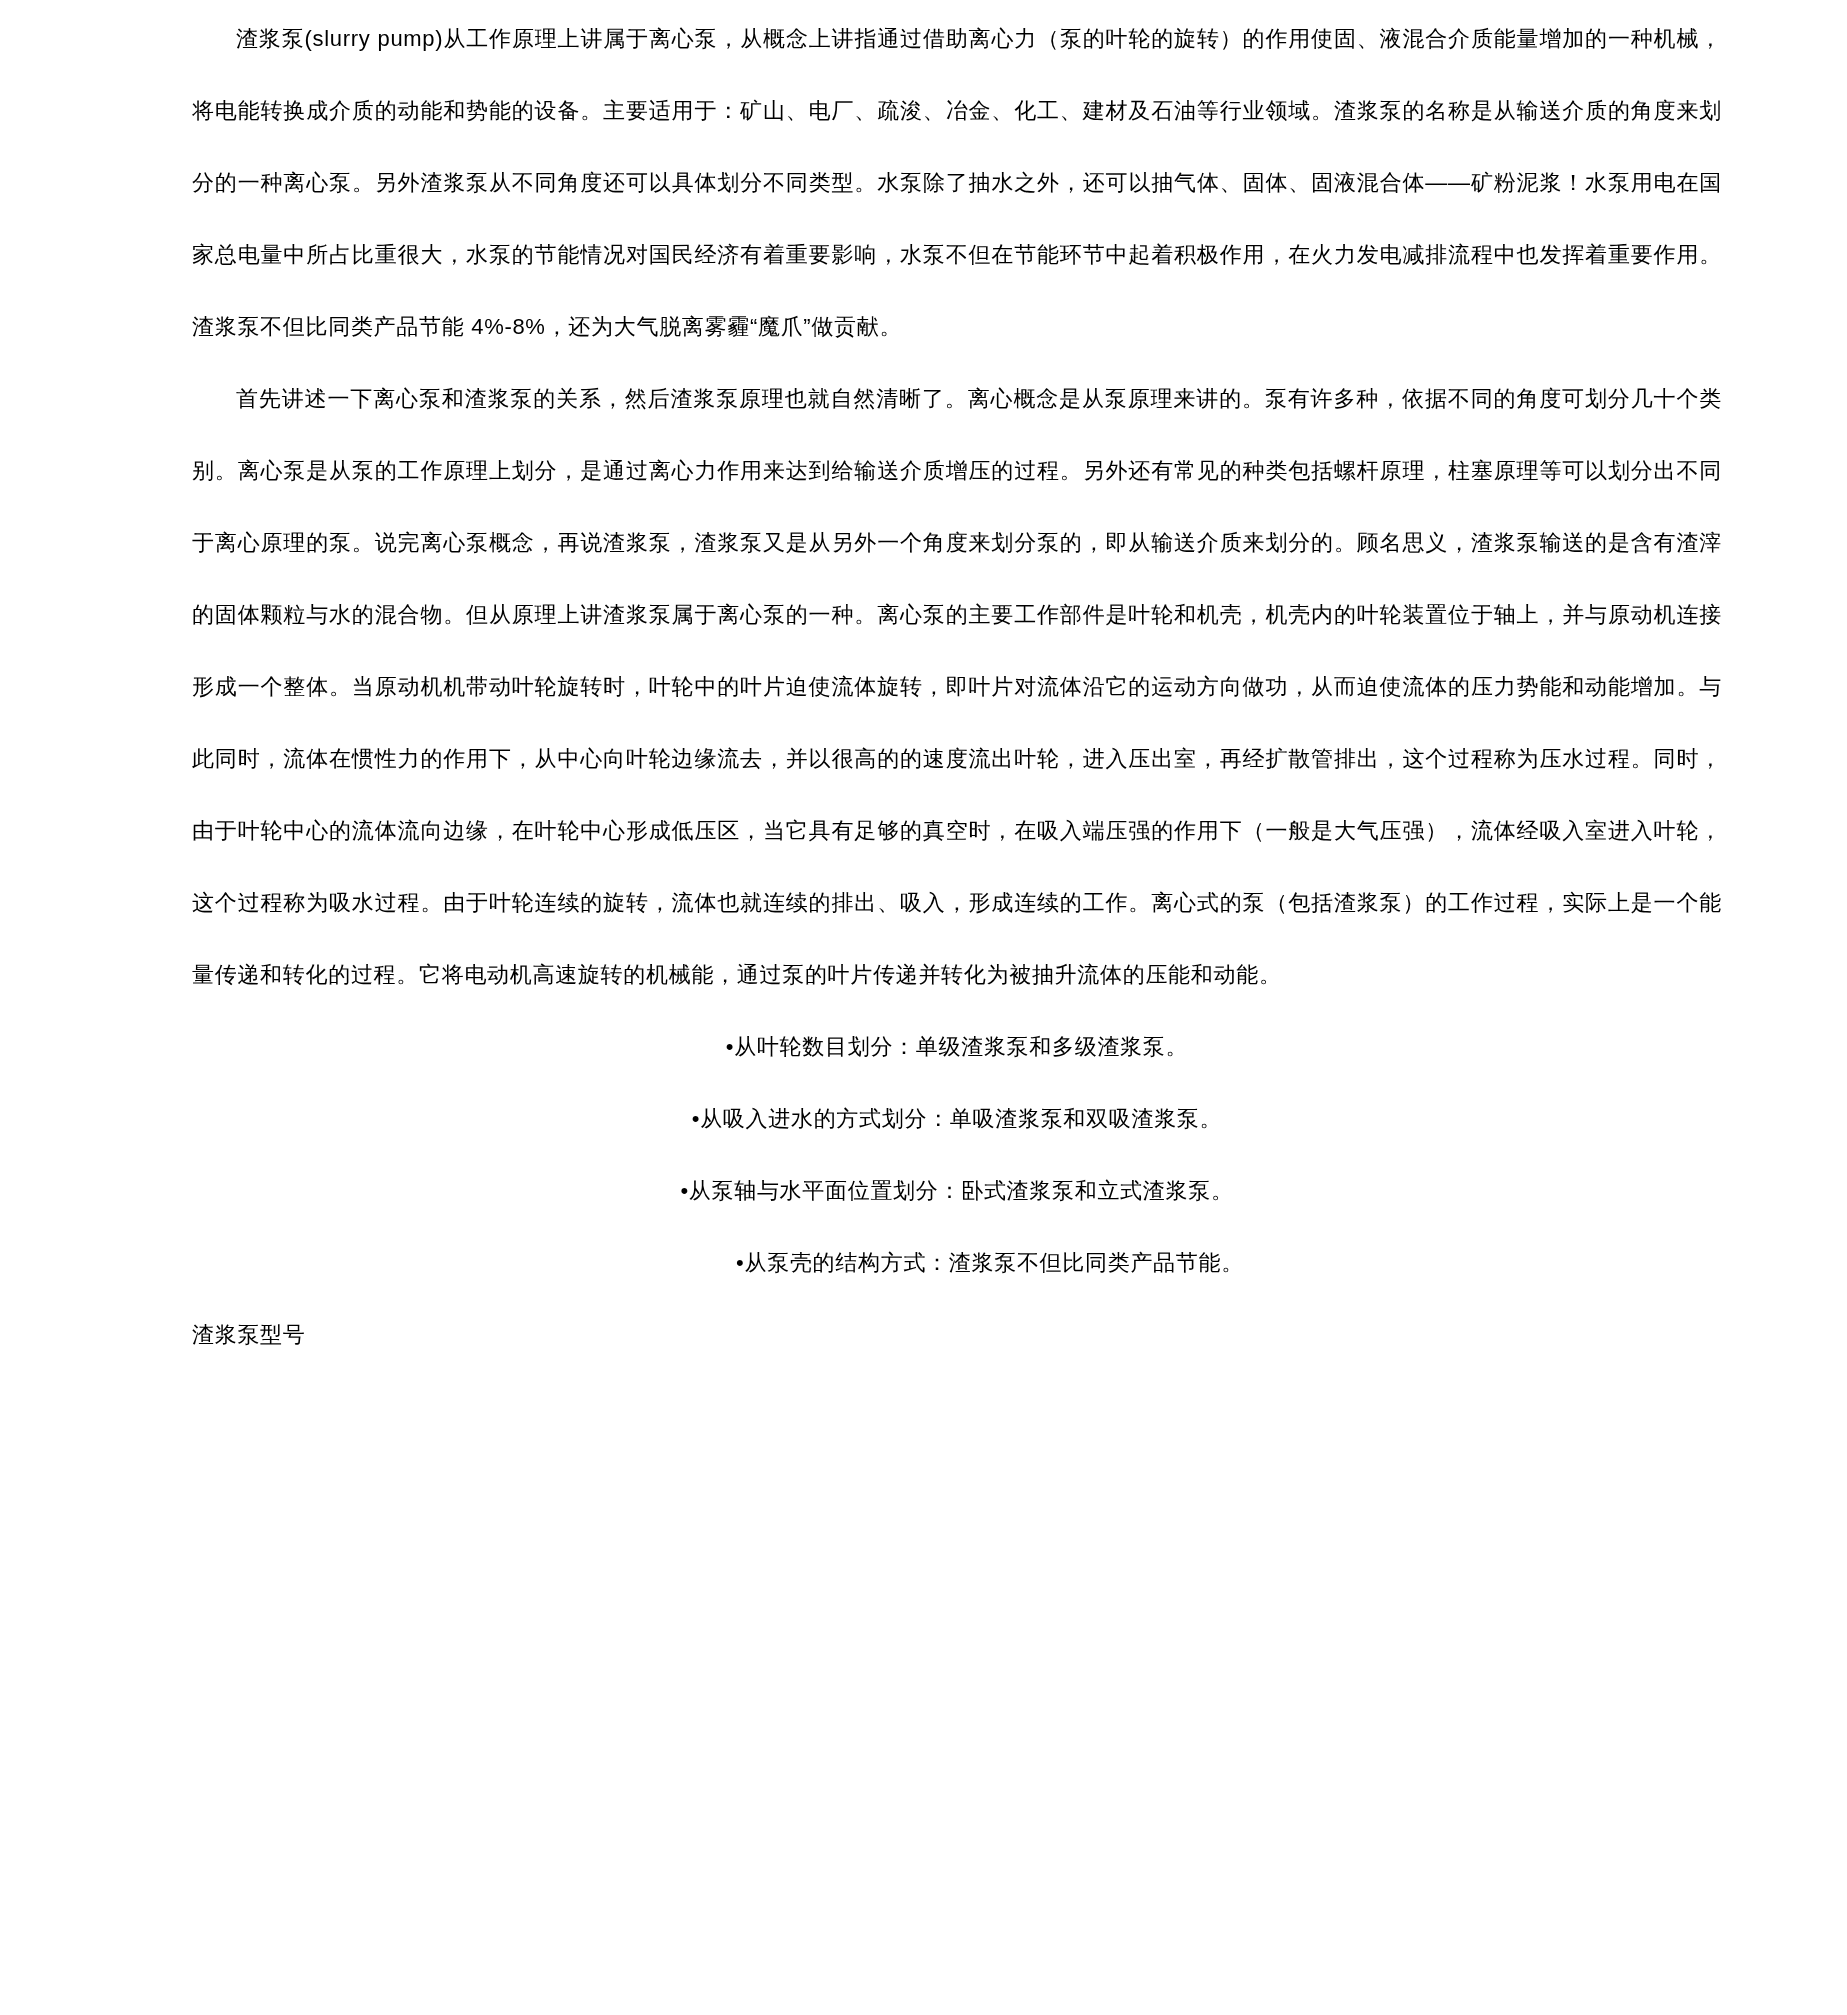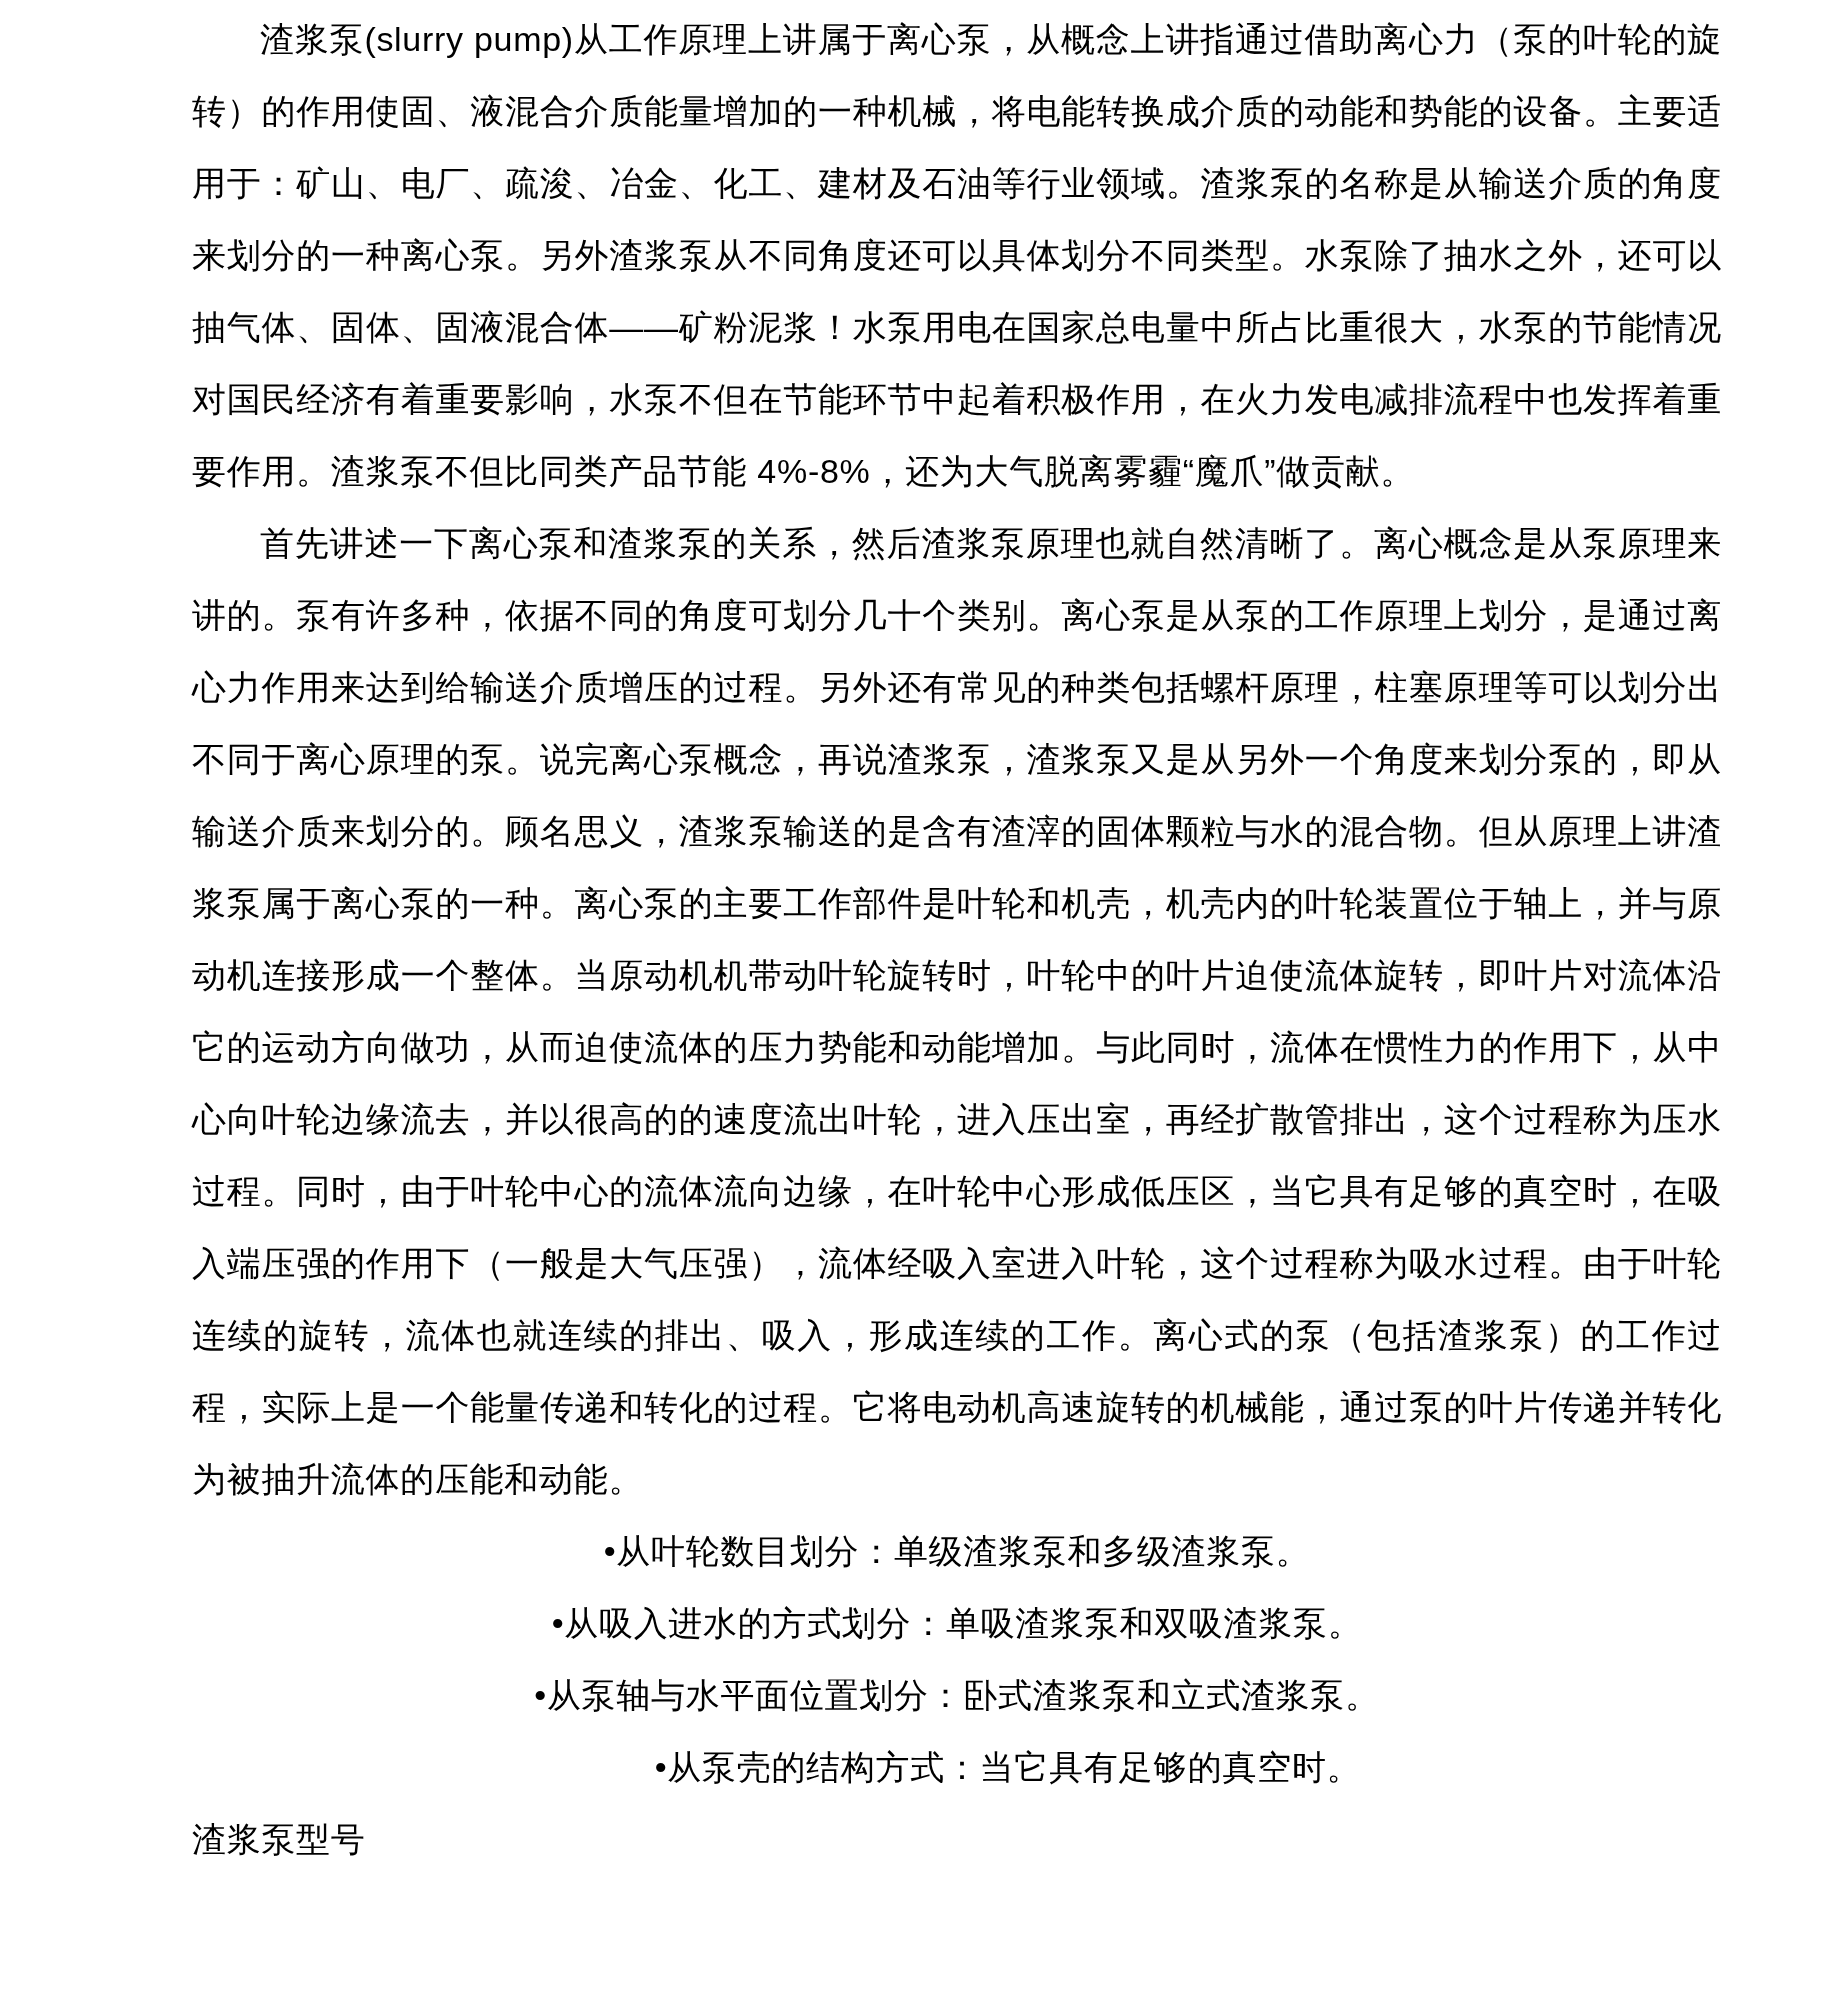--- a/index.html
+++ b/index.html
@@ -12,21 +12,21 @@
     background: #ffffff;
     color: #000000;
     overflow: hidden;
     font-family: "Liberation Sans", "DejaVu Sans", sans-serif;
   }
   .page {
     box-sizing: border-box;
     width: 1847px;
     height: 1494px;
     padding: 3px 125px 4px 192px;
-    font-size: 34px;
+    font-size: 22px;
     line-height: 72px;
     letter-spacing: 0.7px;
   }
   .page p {
     margin: 0;
   }
   .para {
     text-align: justify;
     text-indent: 2em;
   }
@@ -56,18 +56,18 @@
 
   <p class="para">首先讲述一下离心泵和渣浆泵的关系，然后渣浆泵原理也就自然清晰了。离心概念是从泵原理来讲的。泵有许多种，依据不同的角度可划分几十个类别。离心泵是从泵的工作原理上划分，是通过离心力作用来达到给输送介质增压的过程。另外还有常见的种类包括螺杆原理，柱塞原理等可以划分出不同于离心原理的泵。说完离心泵概念，再说渣浆泵，渣浆泵又是从另外一个角度来划分泵的，即从输送介质来划分的。顾名思义，渣浆泵输送的是含有渣滓的固体颗粒与水的混合物。但从原理上讲渣浆泵属于离心泵的一种。离心泵的主要工作部件是叶轮和机壳，机壳内的叶轮装置位于轴上，并与原动机连接形成一个整体。当原动机机带动叶轮旋转时，叶轮中的叶片迫使流体旋转，即叶片对流体沿它的运动方向做功，从而迫使流体的压力势能和动能增加。与此同时，流体在惯性力的作用下，从中心向叶轮边缘流去，并以很高的的速度流出叶轮，进入压出室，再经扩散管排出，这个过程称为压水过程。同时，由于叶轮中心的流体流向边缘，在叶轮中心形成低压区，当它具有足够的真空时，在吸入端压强的作用下（一般是大气压强），流体经吸入室进入叶轮，这个过程称为吸水过程。由于叶轮连续的旋转，流体也就连续的排出、吸入，形成连续的工作。离心式的泵（包括渣浆泵）的工作过程，实际上是一个能量传递和转化的过程。它将电动机高速旋转的机械能，通过泵的叶片传递并转化为被抽升流体的压能和动能。</p>
 
 
   <p class="bullet">•从叶轮数目划分：单级渣浆泵和多级渣浆泵。</p>
 
   <p class="bullet">•从吸入进水的方式划分：单吸渣浆泵和双吸渣浆泵。</p>
 
   <p class="bullet">•从泵轴与水平面位置划分：卧式渣浆泵和立式渣浆泵。</p>
 
-  <p class="bullet deep">•从泵壳的结构方式：当它具有足够的真空时。</p>
+  <p class="bullet deep">•从泵壳的结构方式：渣浆泵不但比同类产品节能。</p>
 
   <p class="model-heading">渣浆泵型号</p>
 
 </div>
 
 
 </body></html>

